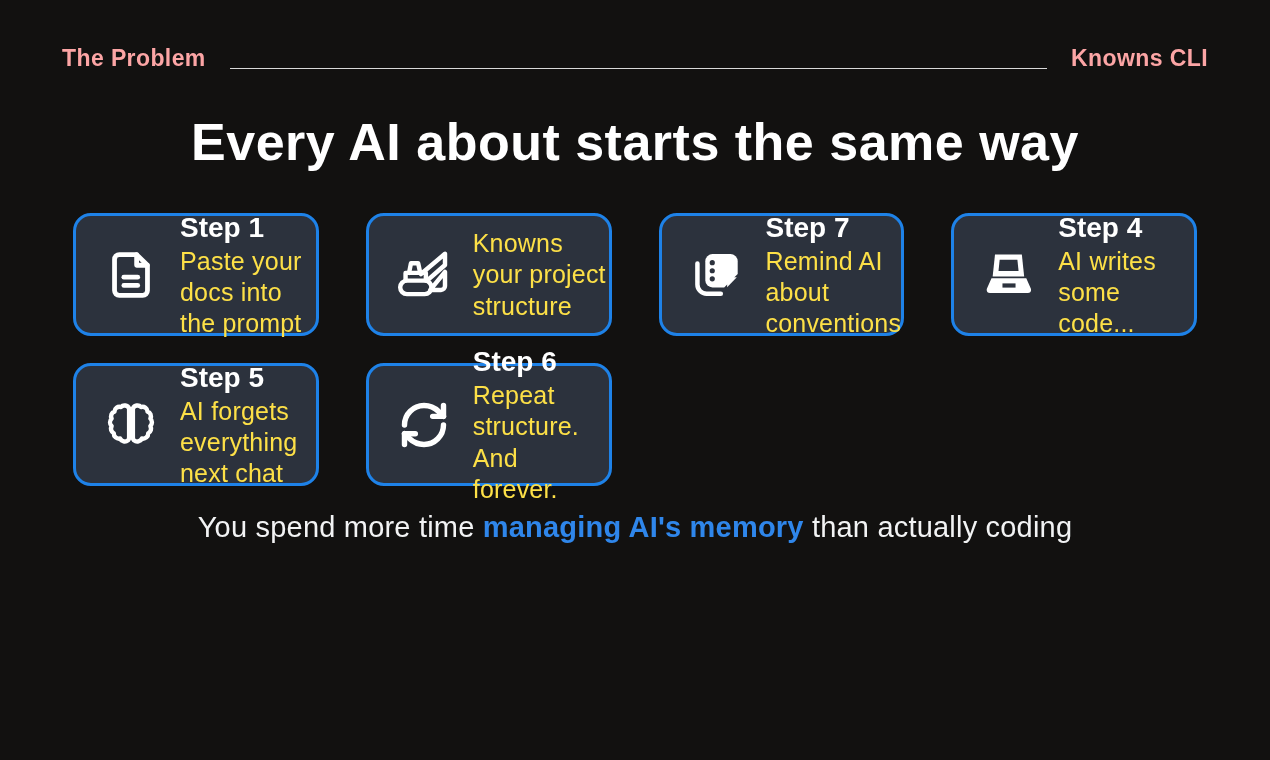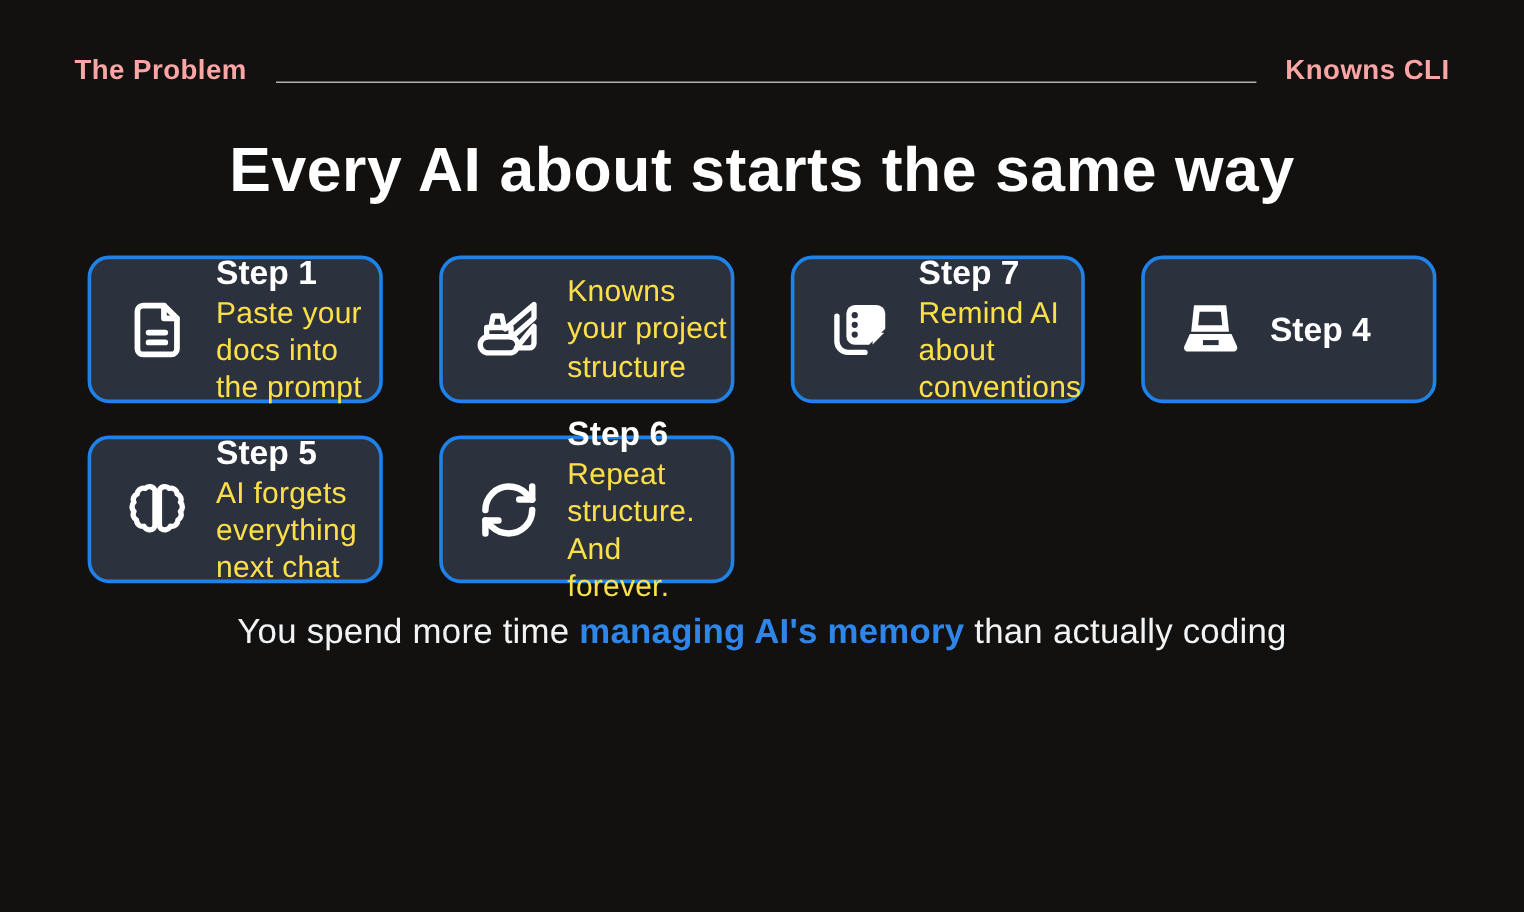--- a/index.html
+++ b/index.html
@@ -102,20 +102,21 @@
       <div class="icon-box">
         <svg width="56" height="56" viewBox="0 0 24 24" fill="none">
           <path d="M6 3.2h11.5l1 9.4H5Z" fill="#ffffff"></path>
           <path d="M8 5.5h7.6l.5 4.8H7.5Z" fill="#2c323d"></path>
           <path d="M4.5 13.4h14.9l1.9 4.3c.45 1-.1 2-1.2 2H3.8c-1.1 0-1.65-1-1.2-2Z" fill="#ffffff"></path>
           <rect x="9.2" y="15.6" width="5.6" height="1.8" fill="#2c323d"></rect>
         </svg>
       </div>
       <div class="card-texts">
         <div class="step-title">Step 4</div>
+        <div class="step-desc">AI writes some code...</div>
       </div>
     </div>
 
     <div class="card">
       <div class="icon-box">
         <svg width="56" height="56" viewBox="0 0 24 24" fill="none" stroke="#ffffff" stroke-width="1.9" stroke-linecap="round" stroke-linejoin="round">
           <path d="M11.2 4.9 C10.5 3.5 8.7 3.2 7.7 4.3 C6.3 3.9 4.9 4.9 4.9 6.3 C3.7 6.7 3.1 8.1 3.7 9.2 C2.8 10.1 2.8 11.6 3.7 12.5 C3.1 13.6 3.5 15 4.6 15.5 C4.6 17 5.9 18.1 7.3 17.8 C7.9 19.1 9.6 19.5 10.7 18.6 C11 18.3 11.2 17.9 11.2 17.4 Z"></path>
           <path d="M12.8 4.9 C13.5 3.5 15.3 3.2 16.3 4.3 C17.7 3.9 19.1 4.9 19.1 6.3 C20.3 6.7 20.9 8.1 20.3 9.2 C21.2 10.1 21.2 11.6 20.3 12.5 C20.9 13.6 20.5 15 19.4 15.5 C19.4 17 18.1 18.1 16.7 17.8 C16.1 19.1 14.4 19.5 13.3 18.6 C13 18.3 12.8 17.9 12.8 17.4 Z"></path>
         </svg>
       </div>

